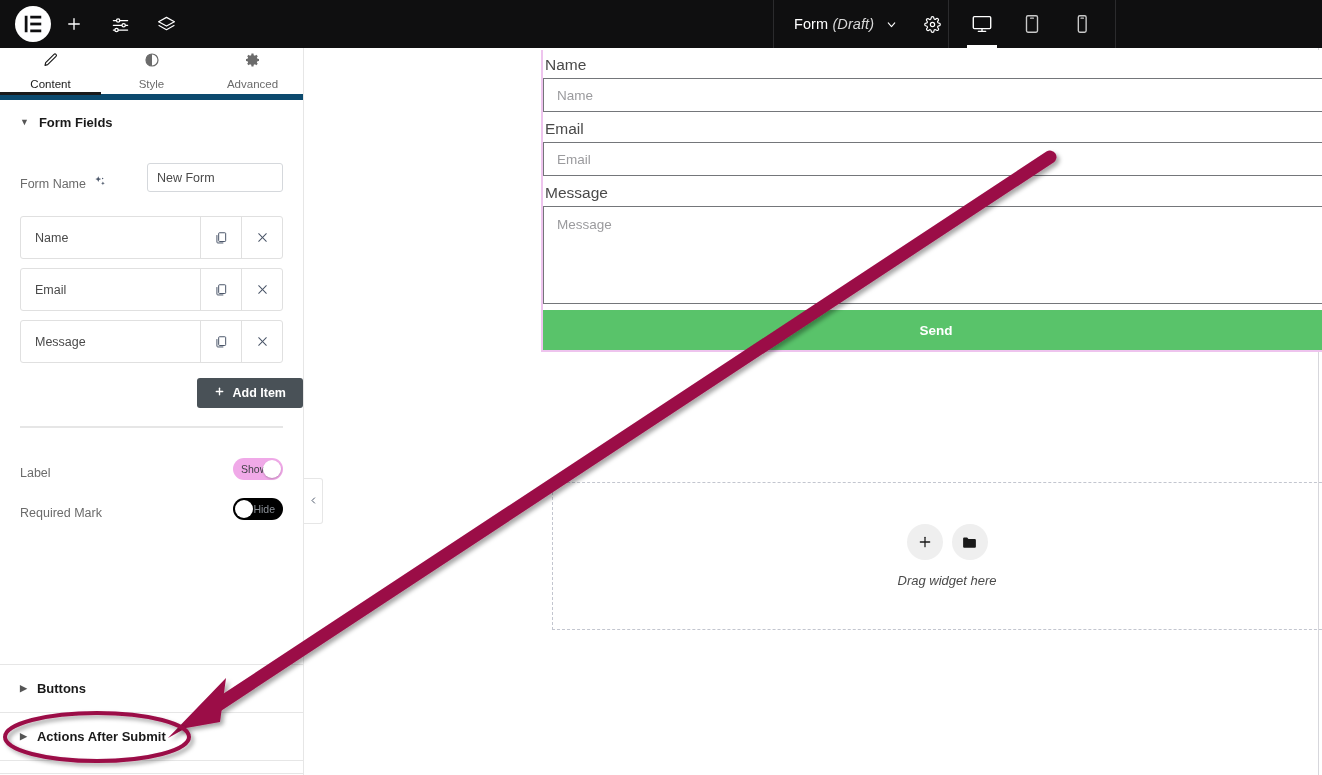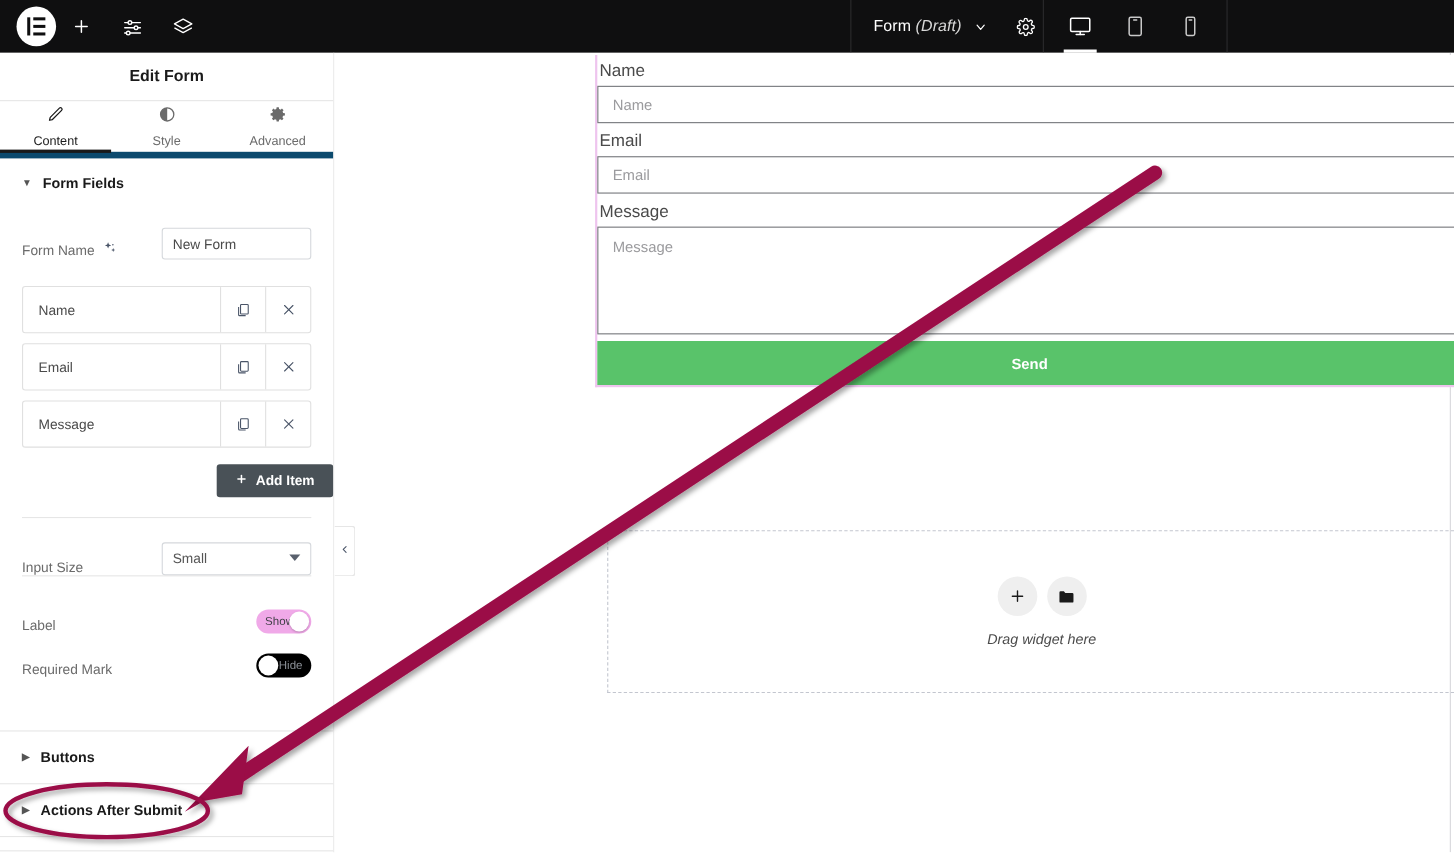--- a/index.html
+++ b/index.html
@@ -259,21 +259,20 @@
         <svg width="22" height="22" viewBox="0 0 24 24" stroke="currentColor" stroke-width="1.5" fill="none" stroke-linecap="round" stroke-linejoin="round">
           <rect x="8" y="3" width="8.5" height="18" rx="1.6"></rect>
             <line x1="11" y1="5.6" x2="13.5" y2="5.6"></line>
         </svg>
       </div>
     </div>
   </div>
 
   <div class="sidebar">
 
-    <div class="panel-header">Edit Form</div>
 
     <div class="tabs">
       <div class="tab active">
         <span>
           <svg width="16" height="16" viewBox="0 0 24 24" fill="none" stroke="#1a1a1a" stroke-width="1.7" stroke-linecap="round" stroke-linejoin="round">
             <path d="M16.5 3.5a2.1 2.1 0 0 1 3 3L7 19l-4 1 1-4z"></path>
           </svg>
         </span>
         <span class="tab-label">Content</span>
       </div>
@@ -371,27 +370,20 @@
               <line x1="12" y1="5" x2="12" y2="19"></line>
               <line x1="5" y1="12" x2="19" y2="12"></line>
             </svg>
         </span>
         <span>Add Item</span>
       </button>
     </div>
 
     <div class="divider"></div>
 
-    <div class="ctrl-row" style="height:52px;">
-      <span class="ctrl-label">Input Size</span>
-      <div class="sel-wrap">
-        <div class="sel-input">Small</div>
-        <span class="sel-caret"></span>
-      </div>
-    </div>
 
     <div class="divider"></div>
 
     <div class="ctrl-row" style="height:52px;">
       <span class="ctrl-label">Label</span>
       <div class="toggle on">
         <span class="tlabel">Show</span>
         <span class="knob"></span>
       </div>
     </div>

